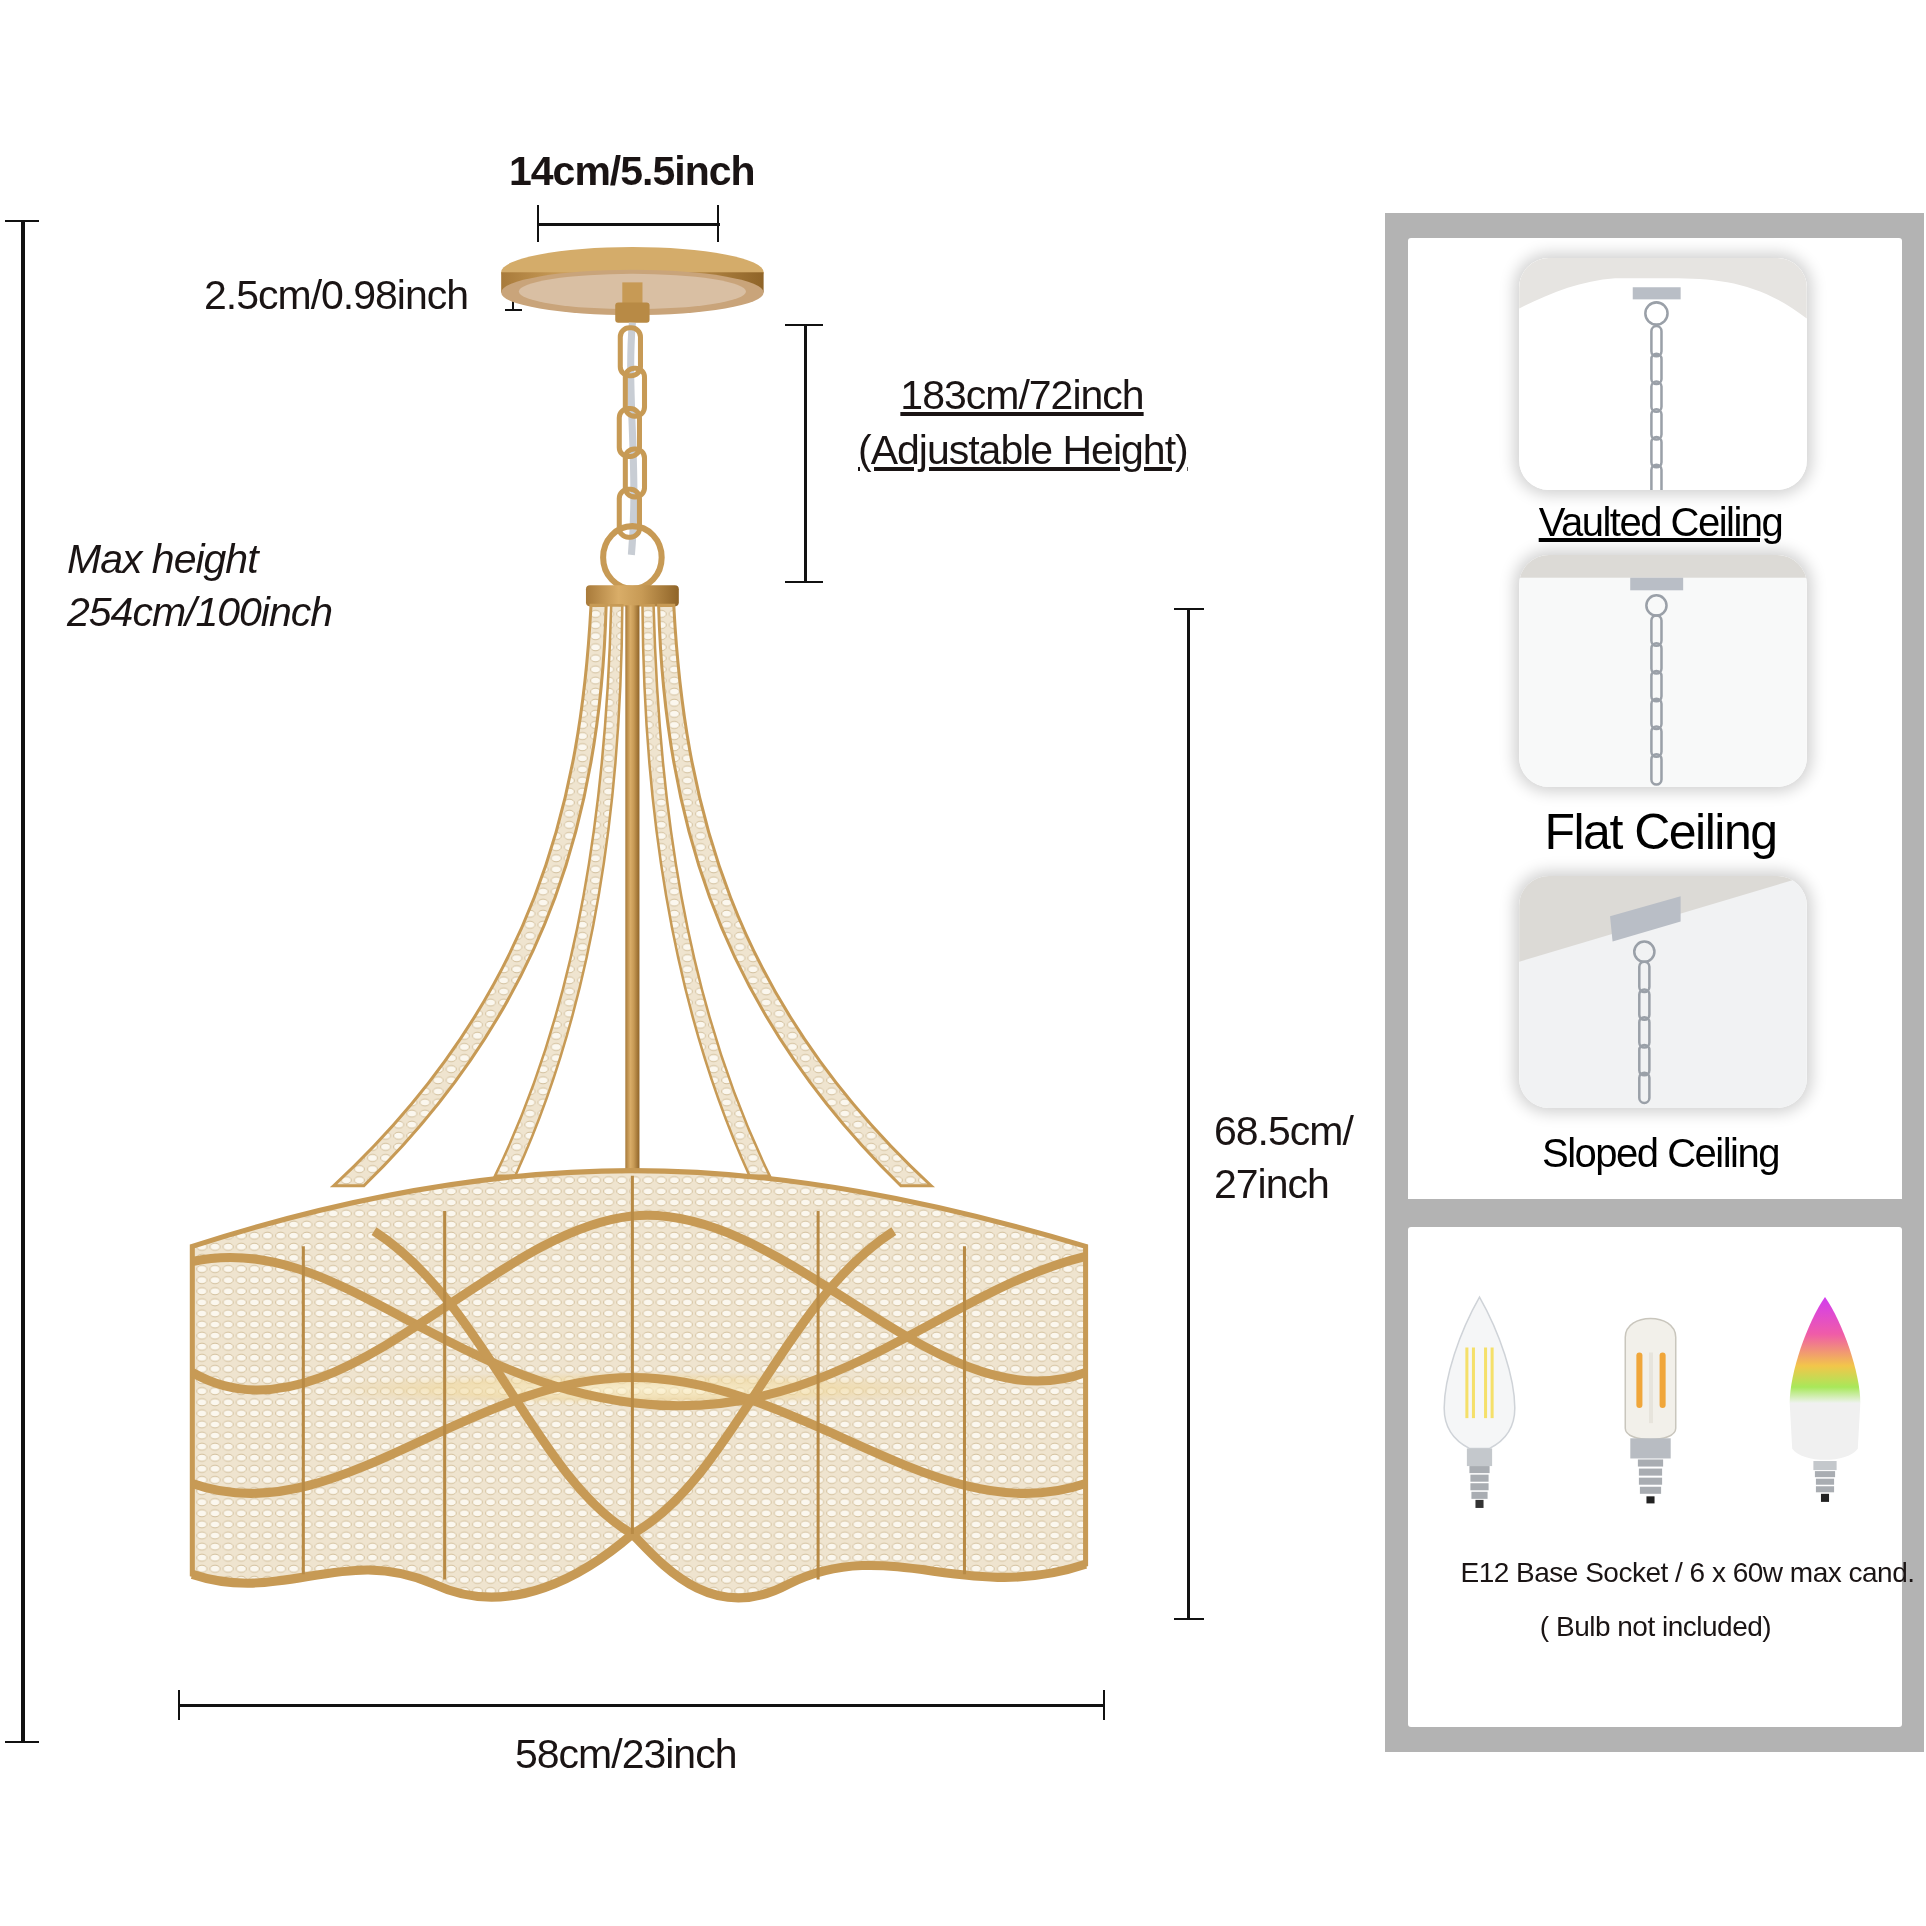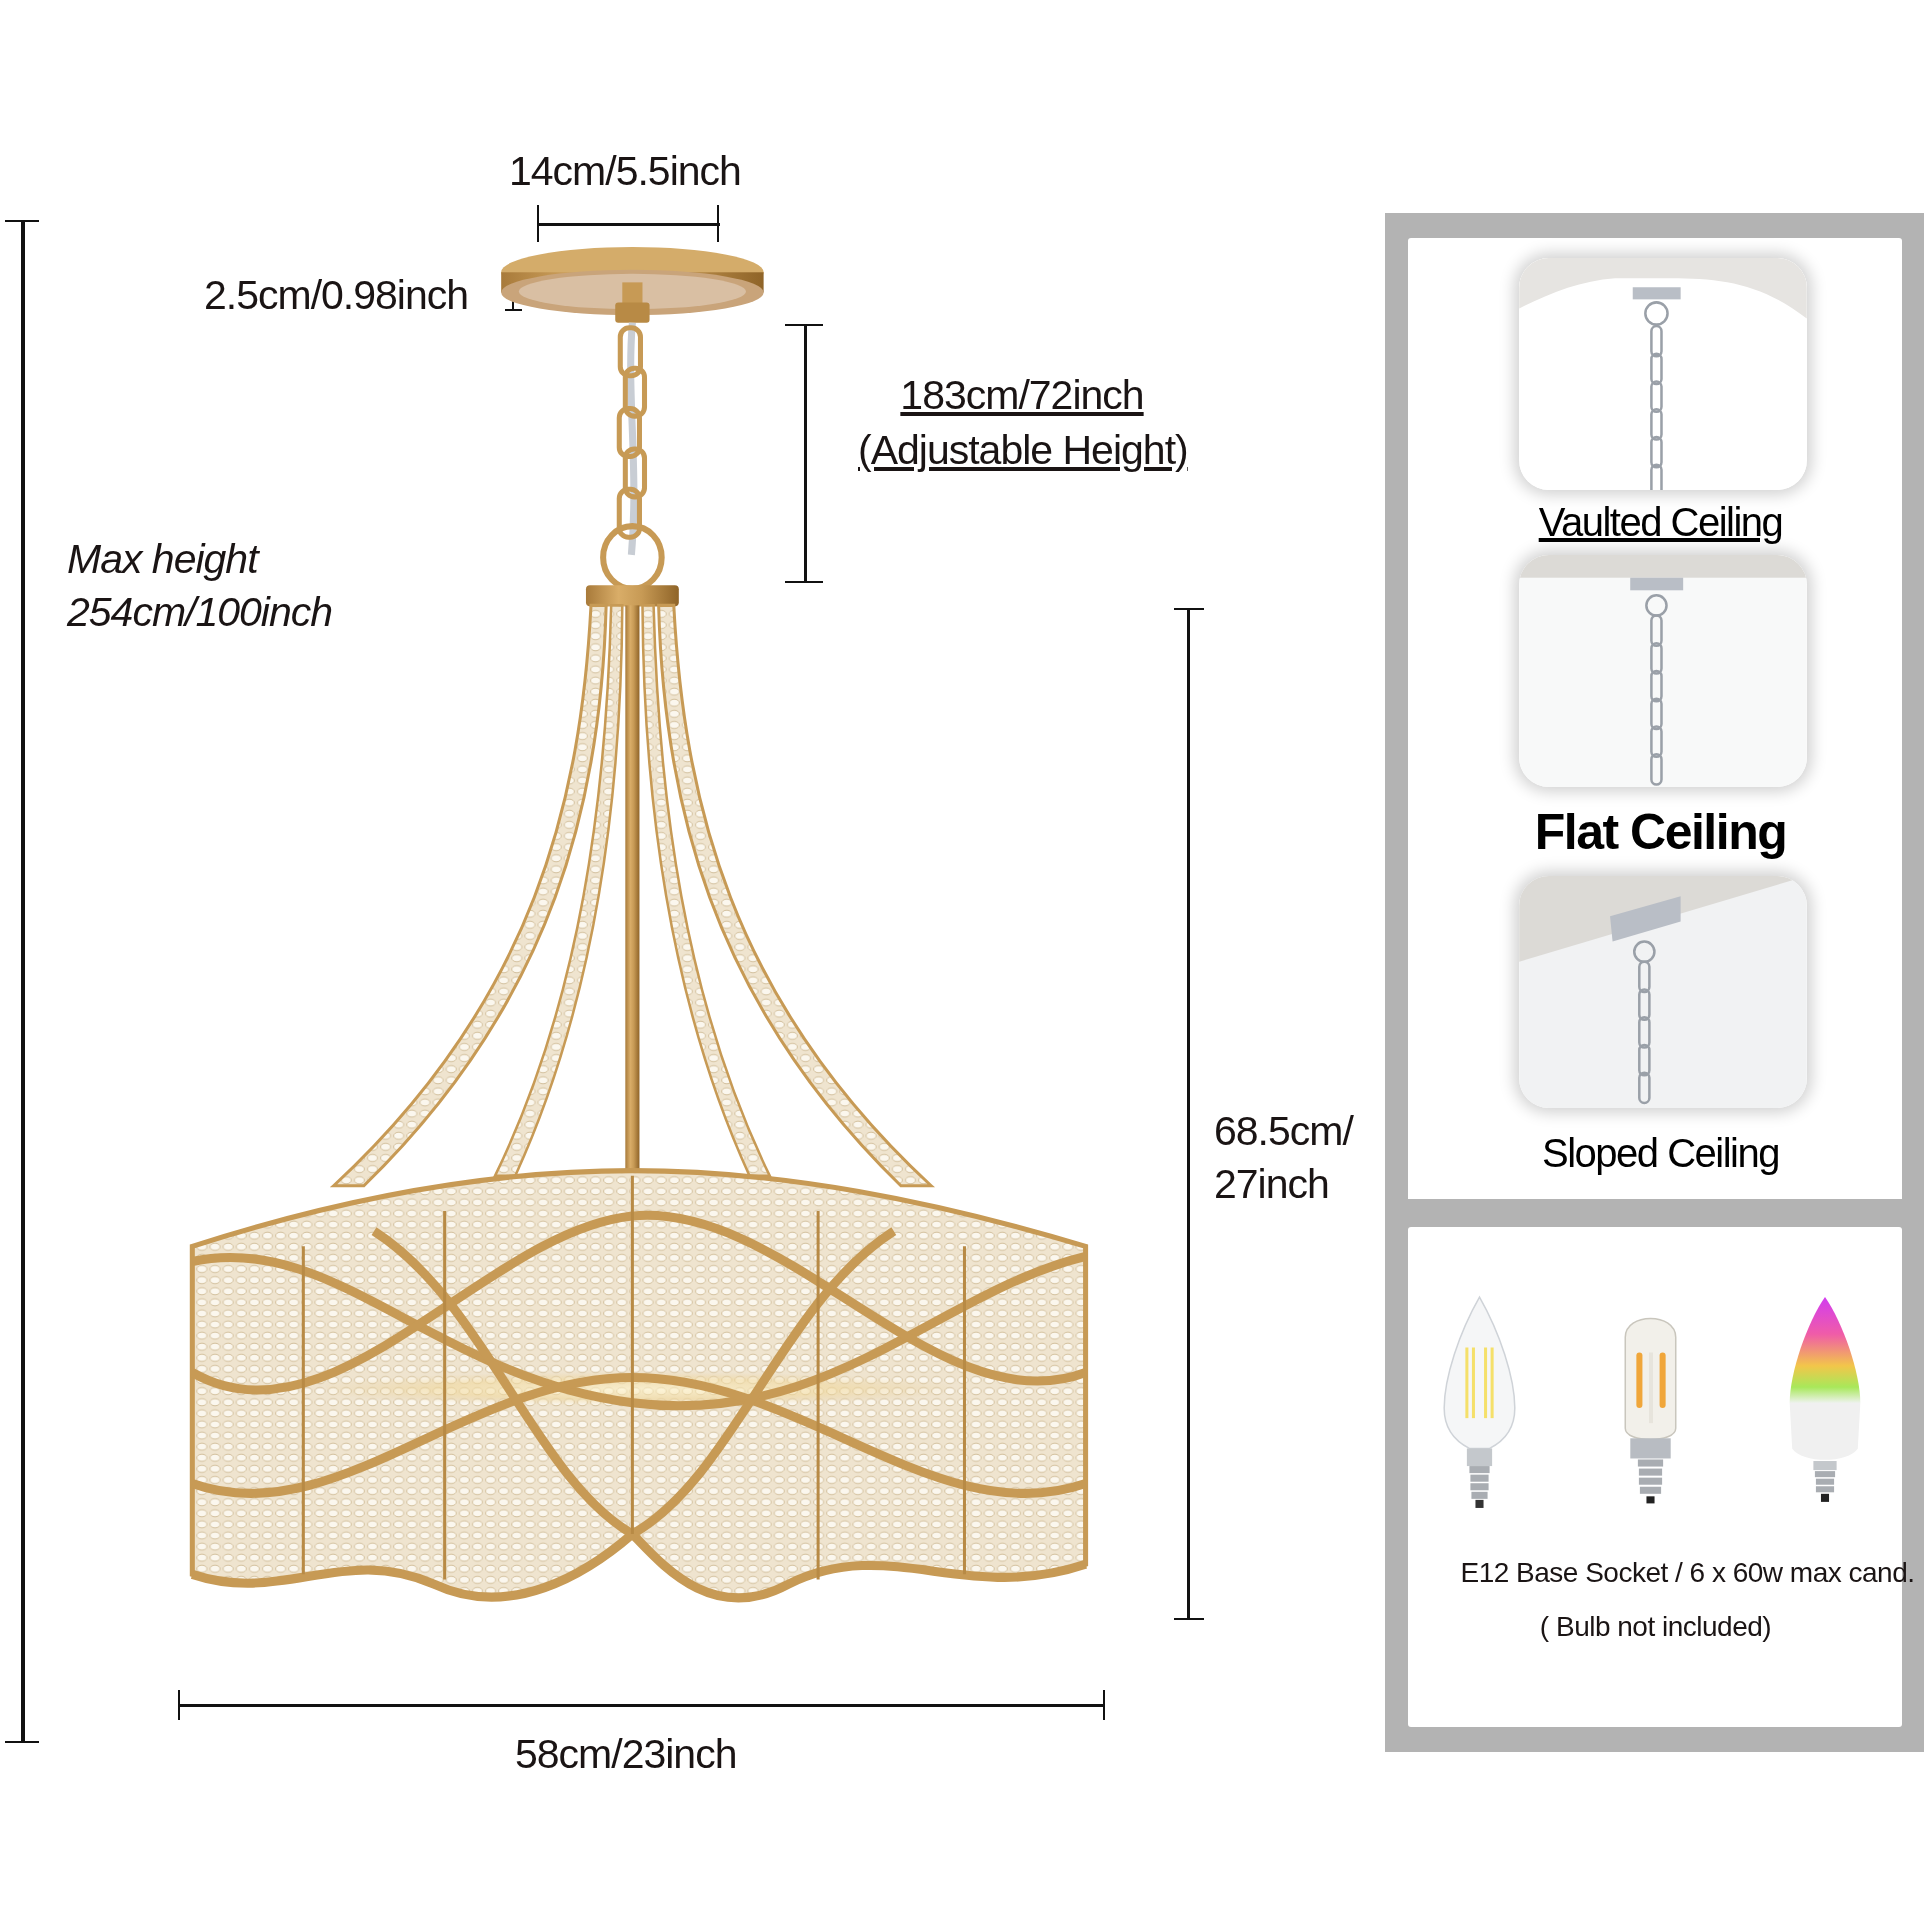--- a/index.html
+++ b/index.html
@@ -12,21 +12,21 @@
   .panel { position: absolute; background: #b3b3b3; }
   .panel-inner { position: absolute; background: #ffffff; border-radius: 3px; }
   .tile { position: absolute; border-radius: 30px; background: #ffffff; box-shadow: 0 0 15px 5px rgba(0,0,0,0.18); overflow: hidden; }
   .tile-caption { position: absolute; text-align: center; width: 100%; color: #000; letter-spacing: -1.5px; }
 </style>
 </head>
 <body>
 
 <div>
 
-  <div class="label" style="left:509px; top:149px; font-size:41px;">14cm/5.5inch</div>
+  <div class="label" style="left:509px; top:149px; font-size:41px;font-weight:bold;">14cm/5.5inch</div>
   <div>
     <div class="dim-line" style="left:537px; top:205px; width:2px; height:37px;"></div>
     <div class="dim-line" style="left:537px; top:223px; width:183px; height:2.5px;"></div>
     <div class="dim-line" style="left:717px; top:205px; width:2px; height:37px;"></div>
   </div>
 
   <div class="label" style="left:204px; top:273px; font-size:41px;">2.5cm/0.98inch</div>
   <div>
     <div class="dim-line" style="left:505px; top:279px; width:17px; height:2px;"></div>
     <div class="dim-line" style="left:512px; top:279px; width:2px; height:31px;"></div>
@@ -184,21 +184,21 @@
         <circle cx="272" cy="100" r="20"></circle>
         <rect x="262" y="120" width="20" height="60" rx="10"></rect>
         <rect x="262" y="175" width="20" height="60" rx="10"></rect>
         <rect x="262" y="230" width="20" height="60" rx="10"></rect>
         <rect x="262" y="285" width="20" height="60" rx="10"></rect>
         <rect x="262" y="340" width="20" height="60" rx="10"></rect>
         <rect x="262" y="395" width="20" height="60" rx="10"></rect>
       </g>
     </svg>
   </div>
-  <div class="tile-caption" style="left:1408px; top:803px; width:505px; font-size:50px;font-weight:bold;">Flat Ceiling</div>
+  <div class="tile-caption" style="left:1408px; top:803px; width:505px; font-size:50px;">Flat Ceiling</div>
 </div>
 
 <div>
   <div class="tile" style="left:1519px; top:876px; width:288px; height:232px;">
     <svg width="288" height="232" viewBox="0 0 570 460">
       <rect width="570" height="460" fill="#f1f2f3"></rect>
       <path d="M0 0 L570 0 L570 0 L0 170 Z" fill="#dcdad6"></path>
       <polygon points="180,80 320,40 320,90 185,130" fill="#b9bec6"></polygon>
       <g fill="none" stroke="#9aa0a8" stroke-width="5">
         <circle cx="248" cy="150" r="20"></circle>

